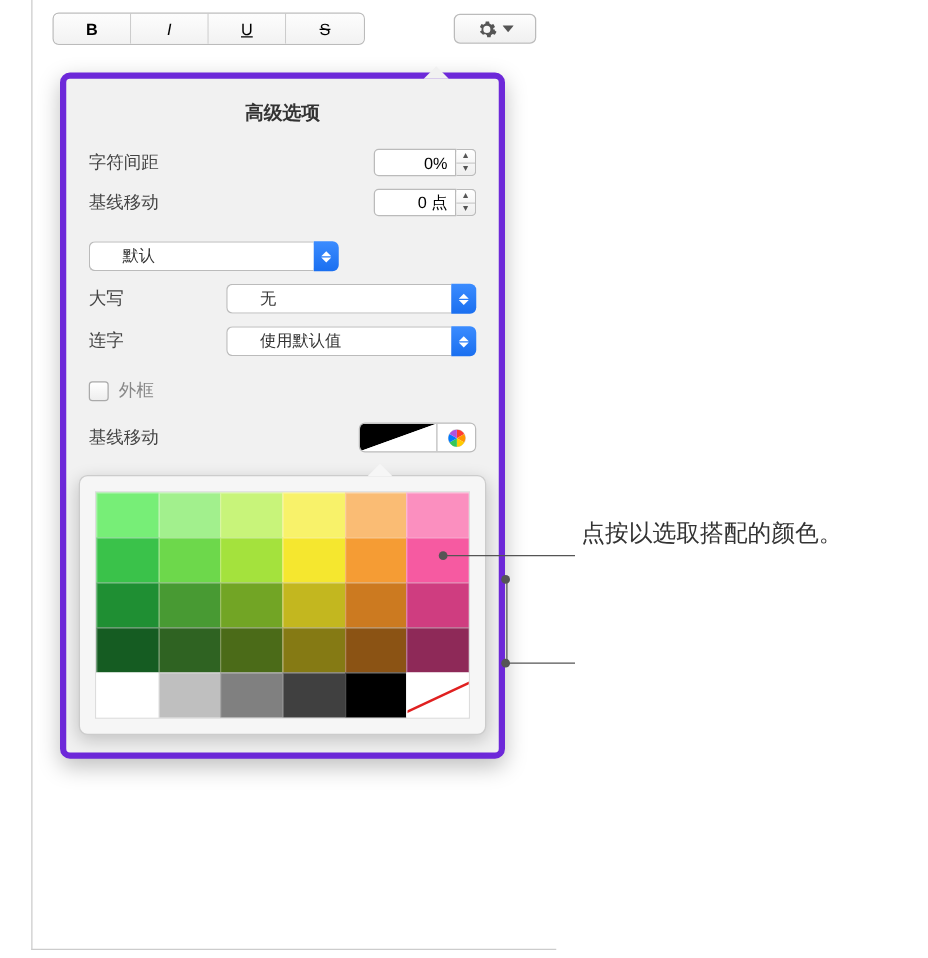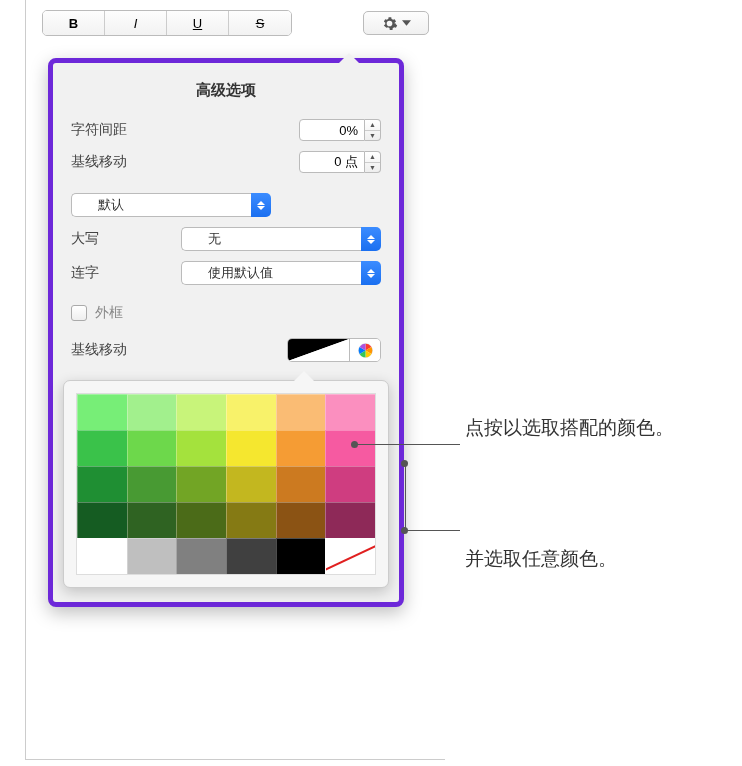--- a/index.html
+++ b/index.html
@@ -448,14 +448,13 @@
 
 <div class="leader" style="left:355px; top:444px; width:105px;"></div>
 <div class="callout callout1">
   <span>点按以选取搭配的颜色。</span>
 </div>
 
 <div class="leader" style="left:405px; top:530px; width:55px;"></div>
 <div class="leader" style="left:405px; top:463px; width:1px; height:67px; background:#555;"></div>
 <div class="callout callout2">
   <br>
-  <span>并选取任意颜色。</span>
 </div>
 
 </body></html>

